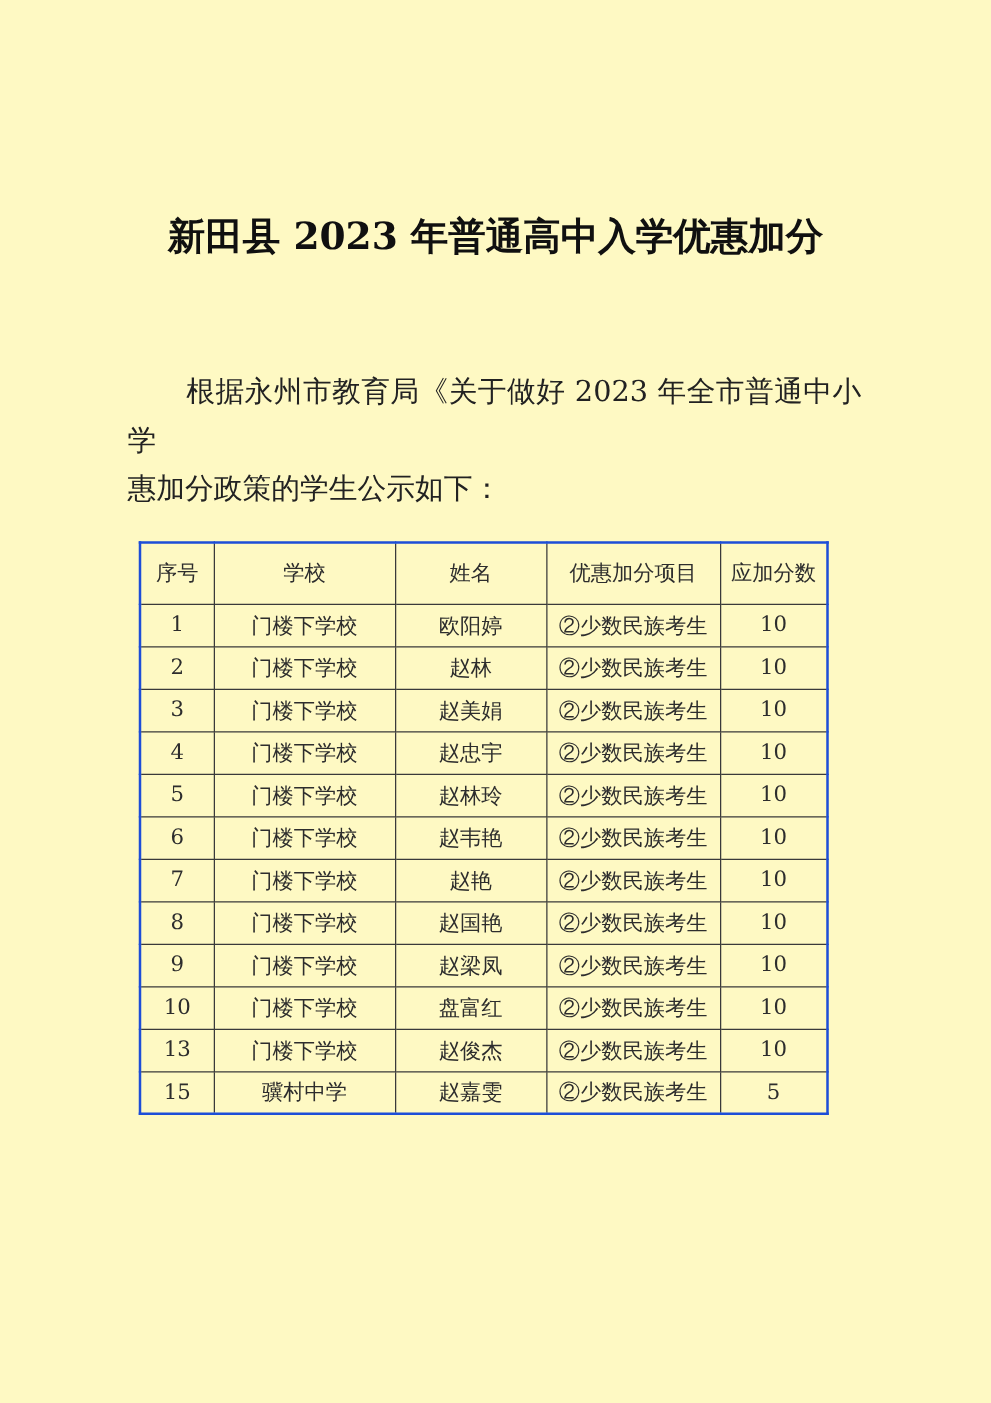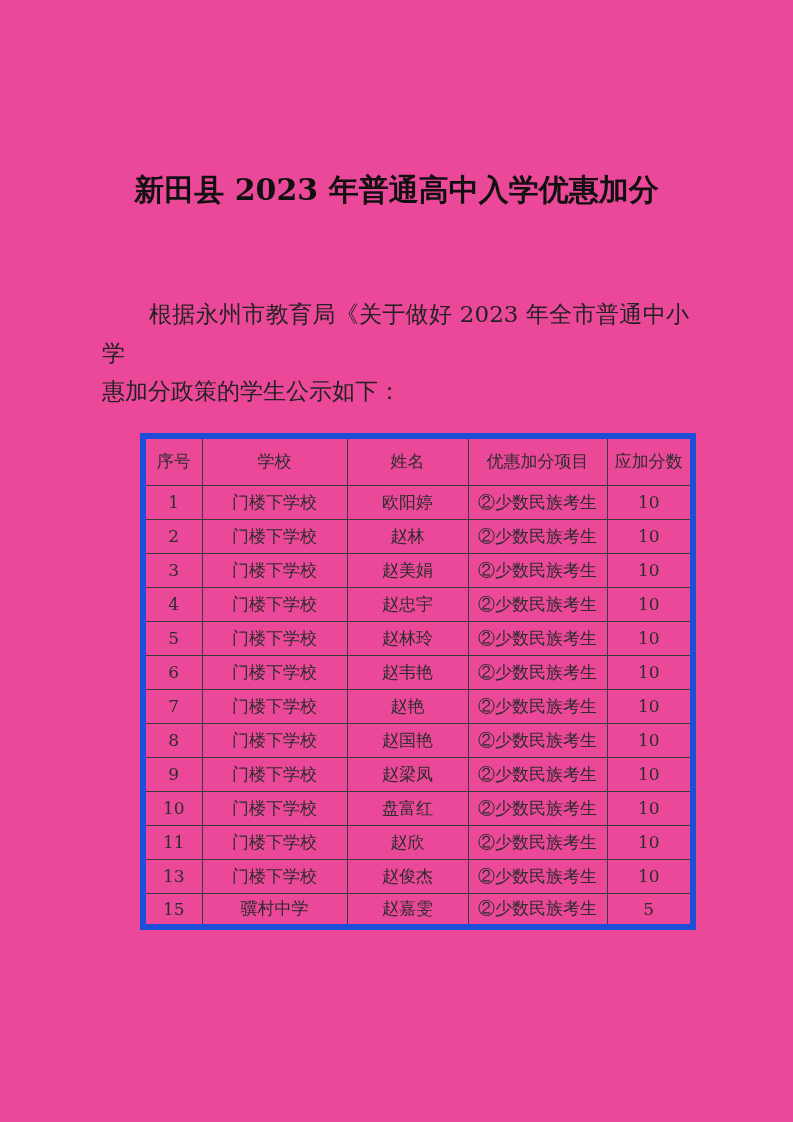--- a/index.html
+++ b/index.html
@@ -4,21 +4,21 @@
 <style>
   html, body {
     margin: 0;
     padding: 0;
     background: #ffffff;
   }
   .page {
     position: relative;
     width: 793px;
     height: 1122px;
-    background: #ec4899;
+    background: #fef9c3;
     overflow: hidden;
     font-family: "DejaVu Serif", "Liberation Serif", serif;
   }
   .title {
     position: absolute;
     top: 169px;
     left: 0;
     width: 793px;
     margin: 0;
     text-align: center;
@@ -41,27 +41,27 @@
   .intro .line.just {
     text-align: justify;
     text-align-last: justify;
   }
   .intro .line.indent {
     text-indent: 47px;
   }
   table.roster {
     position: absolute;
     top: 433px;
-    left: 140px;
+    left: 111px;
     width: 550px;
     border-collapse: collapse;
     table-layout: fixed;
     font-size: 17px;
     color: #2d2d2d;
-    border: 6px solid #1d4ed8;
+    border: 2px solid #1d4ed8;
   }
   table.roster th,
   table.roster td {
     border: 1.5px solid #3a3a3a;
     text-align: center;
     vertical-align: middle;
     padding: 0;
     font-weight: normal;
     overflow: hidden;
     white-space: nowrap;
@@ -174,27 +174,20 @@
   </tr>
 
   <tr>
     <td>10</td>
     <td>门楼下学校</td>
     <td>盘富红</td>
     <td>②少数民族考生</td>
     <td>10</td>
   </tr>
 
-  <tr>
-    <td>11</td>
-    <td>门楼下学校</td>
-    <td>赵欣</td>
-    <td>②少数民族考生</td>
-    <td>10</td>
-  </tr>
 
 
   <tr>
     <td>13</td>
     <td>门楼下学校</td>
     <td>赵俊杰</td>
     <td>②少数民族考生</td>
     <td>10</td>
   </tr>
 

